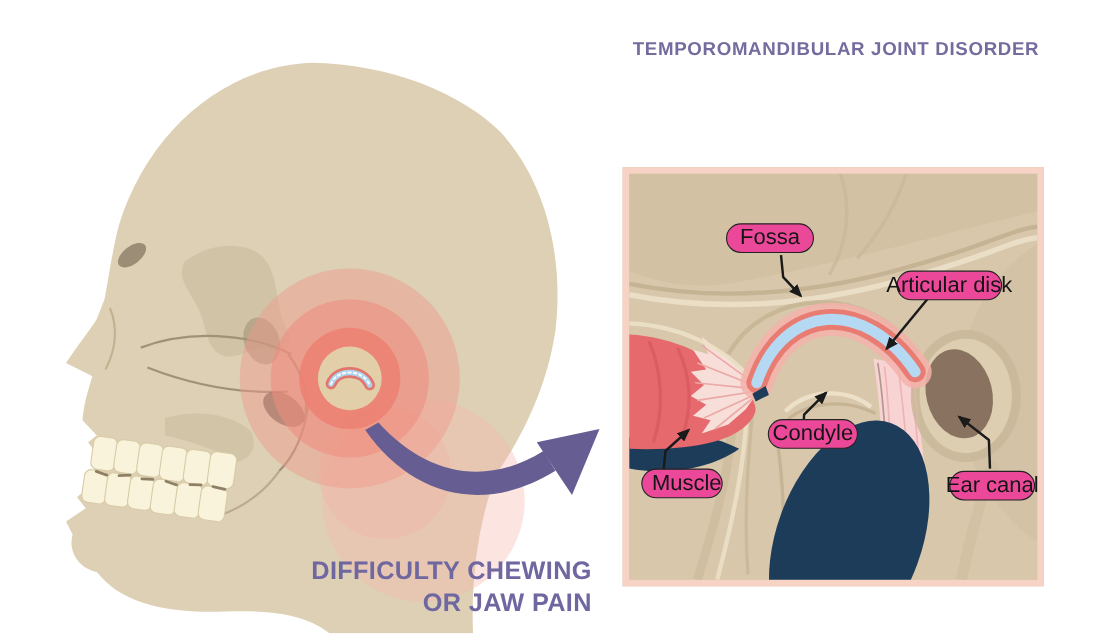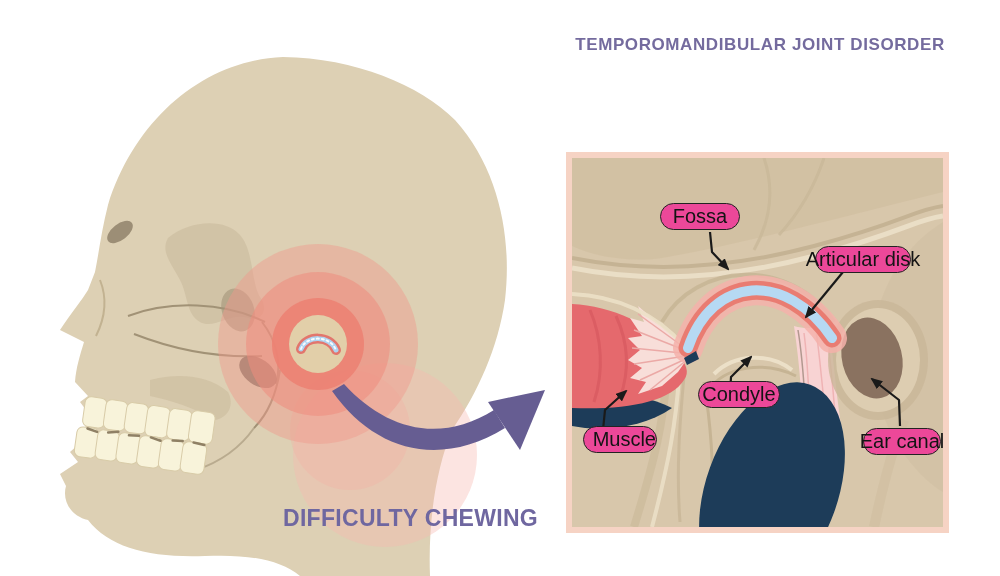--- a/index.html
+++ b/index.html
@@ -121,20 +121,21 @@
     </g>
 
     <g fill="#665d92">
       <path d="M332,391 C375,452 440,468 505,428 L494,410 C440,444 386,430 344,384 Z"></path>
       <polygon points="545,390 488,402 520,450"></polygon>
     </g>
   </svg>
 
   <div class="symptom-text">
     <div>DIFFICULTY CHEWING</div>
+    <div>OR JAW PAIN</div>
   </div>
 
   <div class="title-block">
     <h2>TEMPOROMANDIBULAR JOINT DISORDER</h2>
   </div>
 
   <div class="panel">
     <svg class="panel-svg" width="371" height="369" viewBox="0 0 371 369">
       <defs>
         <marker id="ah" markerUnits="userSpaceOnUse" markerWidth="12" markerHeight="10" refX="10" refY="5" orient="auto">

